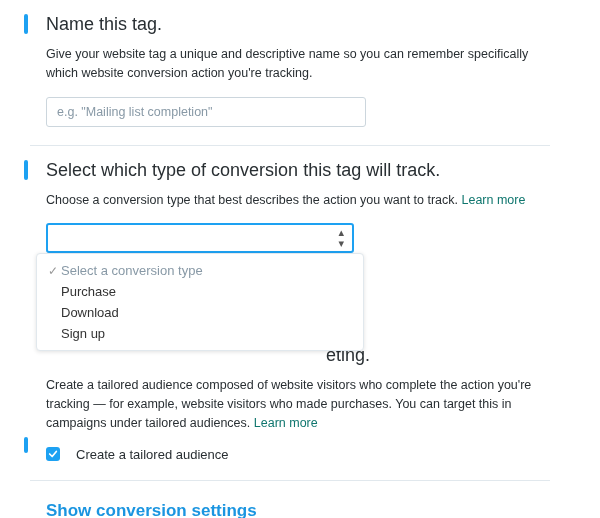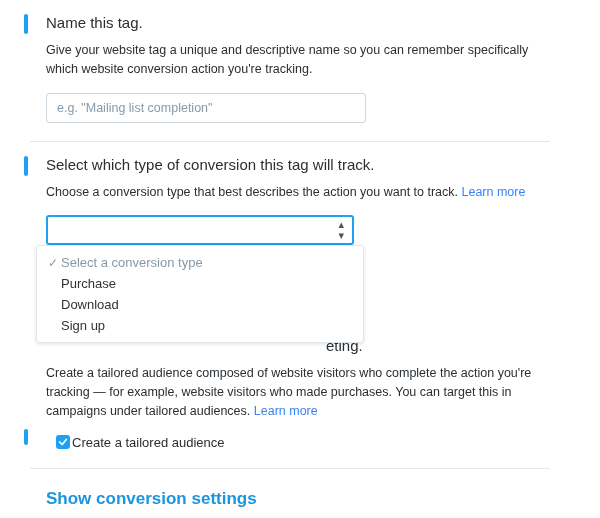--- a/index.html
+++ b/index.html
@@ -24,35 +24,35 @@
     position: absolute;
     left: -6px;
     top: 14px;
     width: 4px;
     height: 20px;
     background: #1da1f2;
     border-radius: 2px;
   }
   .accent.short { height: 16px; top: 16px; }
   h2 {
-    font-size: 15px;
+    font-size: 18px;
     font-weight: 400;
     color: #292f33;
     margin-bottom: 10px;
     margin-left: 16px;
   }
   .desc {
     font-size: 12.5px;
     color: #292f33;
     line-height: 1.5;
     margin-left: 16px;
     margin-bottom: 14px;
   }
   .learn-more {
-    color: #3b82f6;
+    color: #0f766e;
     cursor: pointer;
     text-align: right;
   }
   .text-input {
     margin-left: 16px;
     width: 320px;
     height: 30px;
     border: 1px solid #ccd6dd;
     border-radius: 3px;
     padding: 0 10px;
@@ -105,24 +105,24 @@
     width: 16px;
     display: inline-block;
     text-align: center;
     color: #999;
     font-size: 12px;
   }
   .dropdown-item.placeholder { color: #8899a6; }
   .dropdown-item:not(.placeholder) .label { margin-left: 16px; }
   .dropdown-item.placeholder .label { margin-left: 0; }
   .checkbox-row {
-    margin-left: 26px;
-    display: flex;
-    align-items: center;
-    gap: 2px;
+    margin-left: 16px;
+    display: flex;
+    align-items: center;
+    gap: 16px;
   }
   .checkbox {
     width: 14px;
     height: 14px;
     background: #1da1f2;
     border-radius: 3px;
     display: flex;
     align-items: center;
     justify-content: center;
   }

